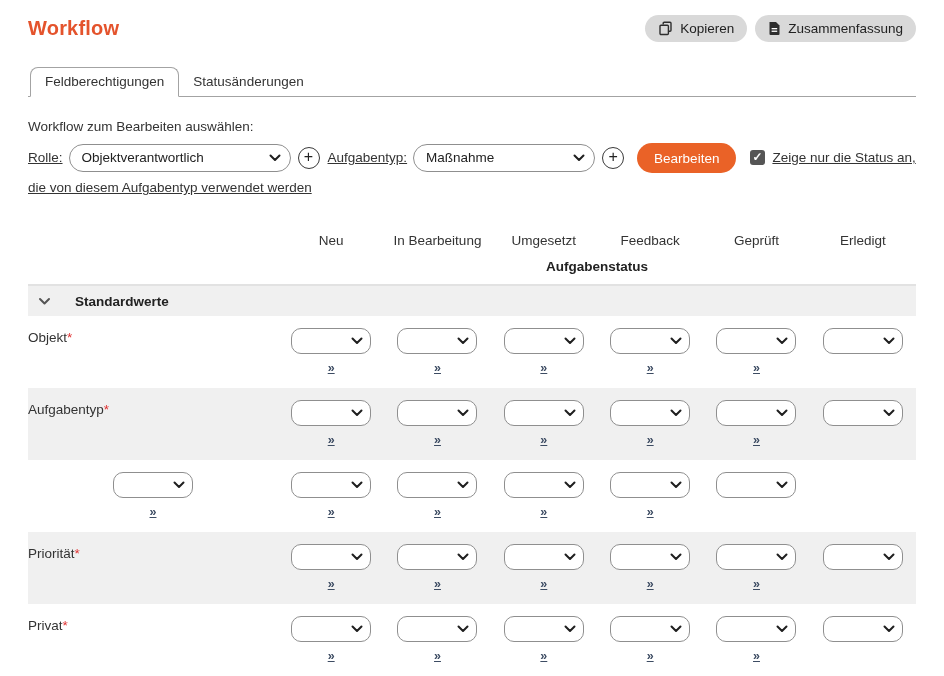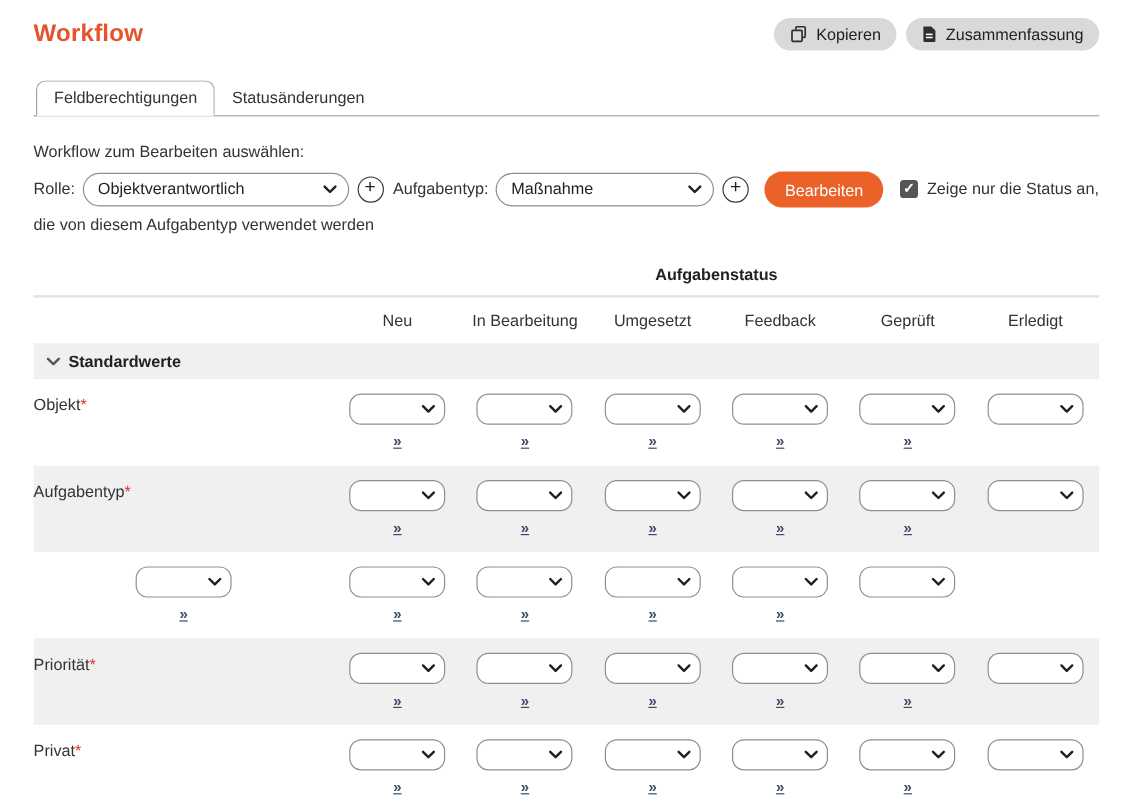--- a/index.html
+++ b/index.html
@@ -28,21 +28,21 @@
   .tabs { display:flex; margin-top:25px; border-bottom:1px solid #a3a3a3; align-items:flex-end; }
   .tab { padding:6px 14px 7px; color:#333; cursor:pointer; white-space:nowrap; }
   .tab.active {
     background:#fff; border:1px solid #a3a3a3; border-bottom:1px solid #fff;
     border-radius:8px 8px 0 0; margin-bottom:-1px; margin-left:2px;
   }
 
   .intro { margin-top:22px; }
 
   
-  .controls { margin-top:9px; line-height:30px; }
+  .controls { margin-top:9px; line-height:30px;text-decoration:underline; }
   .ctl-label { margin-right:6px; }
   .select-wrap { position:relative; display:inline-block; vertical-align:middle; }
   .select-wrap .caret { position:absolute; right:10px; top:50%; margin-top:-4px; pointer-events:none; }
   select {
     appearance:none; -webkit-appearance:none; -moz-appearance:none;
     font-family:inherit; font-size:13.5px; color:#222;
     background:#fff; border:1px solid #8f8f8f;
   }
   .select-wrap.lg select { height:28px; border-radius:14px; padding:0 28px 0 12px; }
   .select-wrap.lg.role select { width:222px; }
@@ -73,21 +73,21 @@
 
   
   .grid { margin-top:18px; }
   .grid-row { display:grid; grid-template-columns:250px repeat(6, 1fr); }
   .caption-row { padding-bottom:10px; border-bottom:2px solid #e2e2e2; }
   .caption { grid-column:2 / -1; text-align:center; font-weight:bold; color:#222; }
   .head-row { padding:12px 0 11px; }
   .head-row .col { text-align:center; color:#333; }
   .section-row {
     background:#f0f0f0; height:30px; display:flex; align-items:center;
-    gap:6px; padding-left:10px; cursor:pointer;
+    gap:24px; padding-left:10px; cursor:pointer;
   }
   .section-row .sec-label { font-weight:bold; color:#222; }
   .t-row { padding:12px 0 0; min-height:72px; }
   .t-row.alt { background:#f0f0f0; }
   .row-label { padding-top:2px; }
   .req { color:#e03030; }
   .cell { display:flex; flex-direction:column; align-items:center; }
   .fwd {
     margin-top:7px; font-size:12.5px; font-weight:bold;
     color:#3d4c63; text-decoration:underline; line-height:15px;
@@ -132,32 +132,32 @@
 
   <div class="controls">
     <span class="ctl-label">Rolle:</span><span class="select-wrap lg role"><select><option>Objektverantwortlich</option></select><svg class="caret" width="12" height="8" viewBox="0 0 12 8">
           <polyline points="1.5,1.5 6,6 10.5,1.5" fill="none" stroke="#1f1f1f" stroke-width="2" stroke-linecap="round" stroke-linejoin="round"></polyline>
         </svg></span><button class="plus-btn">+</button><span class="ctl-label">Aufgabentyp:</span><span class="select-wrap lg task"><select><option>Maßnahme</option></select><svg class="caret" width="12" height="8" viewBox="0 0 12 8">
           <polyline points="1.5,1.5 6,6 10.5,1.5" fill="none" stroke="#1f1f1f" stroke-width="2" stroke-linecap="round" stroke-linejoin="round"></polyline>
         </svg></span><button class="plus-btn">+</button><button class="edit-btn">Bearbeiten</button><label class="chk"><input type="checkbox" checked="" style=""><span>Zeige nur die Status an, die von diesem Aufgabentyp verwendet werden</span></label>
   </div>
 
   <div class="grid">
-    <div class="grid-row caption-row">
-      <div></div>
-      <div class="caption">Aufgabenstatus</div>
-    </div>
     <div class="grid-row head-row">
       <div></div>
       <div class="col">Neu</div>
       <div class="col">In Bearbeitung</div>
       <div class="col">Umgesetzt</div>
       <div class="col">Feedback</div>
       <div class="col">Geprüft</div>
       <div class="col">Erledigt</div>
+    </div>
+    <div class="grid-row caption-row">
+      <div></div>
+      <div class="caption">Aufgabenstatus</div>
     </div>
     <div class="section-row">
       <svg width="13" height="9" viewBox="0 0 13 9">
           <polyline points="2,2 6.5,6.5 11,2" fill="none" stroke="#555" stroke-width="2" stroke-linecap="round" stroke-linejoin="round"></polyline>
         </svg>
       <span class="sec-label">Standardwerte</span>
     </div>
     <div>
         <div class="grid-row t-row">
     <div class="row-label"><span class="lbl">Objekt</span><span class="req">*</span></div>

